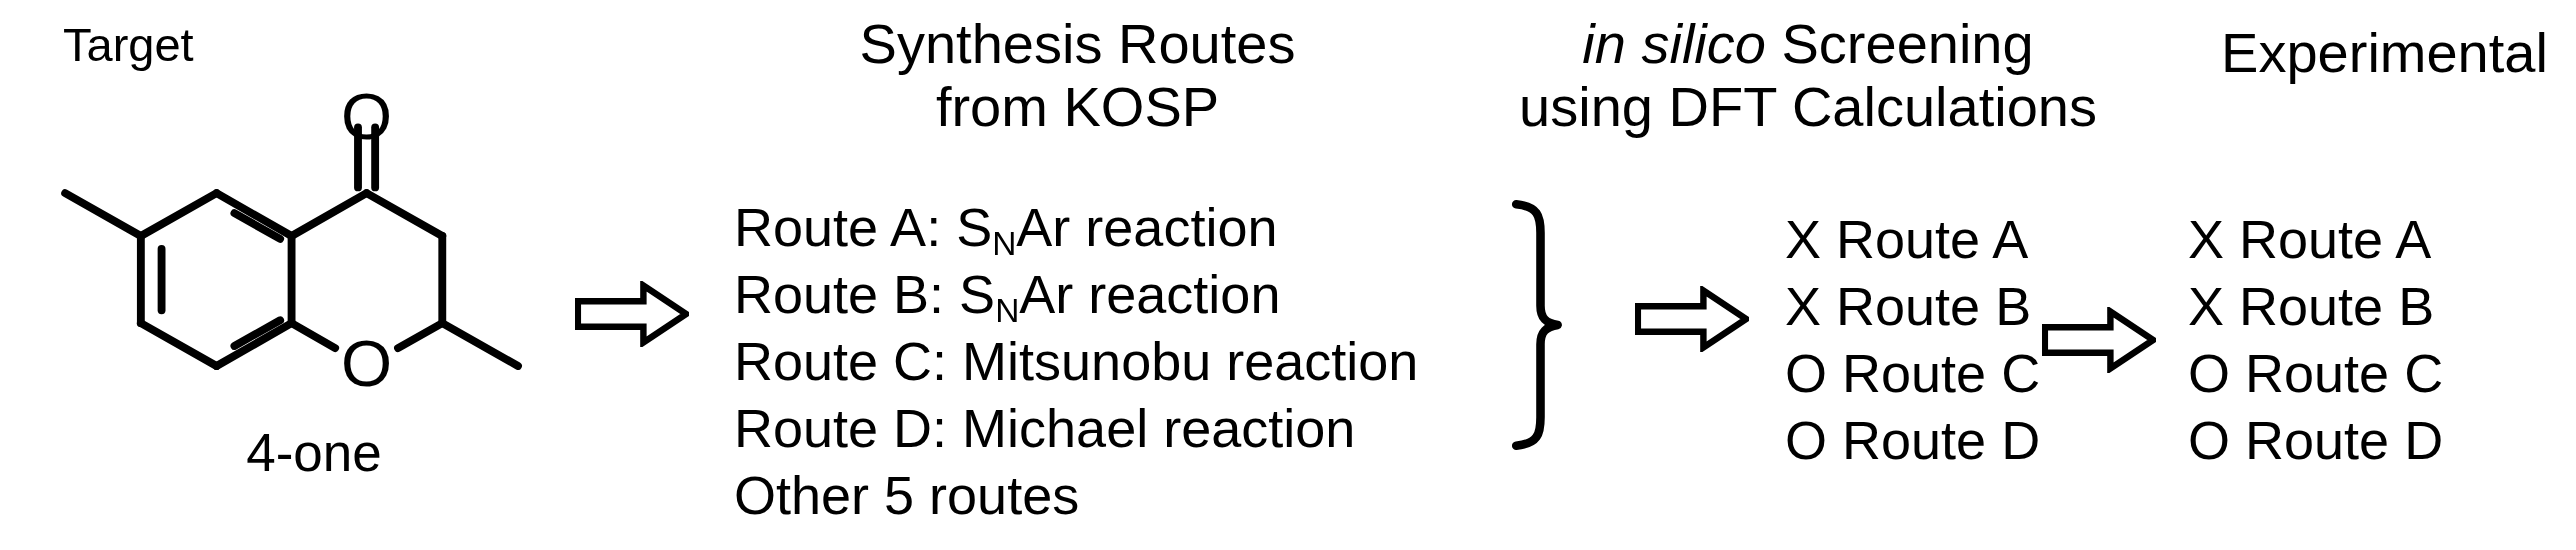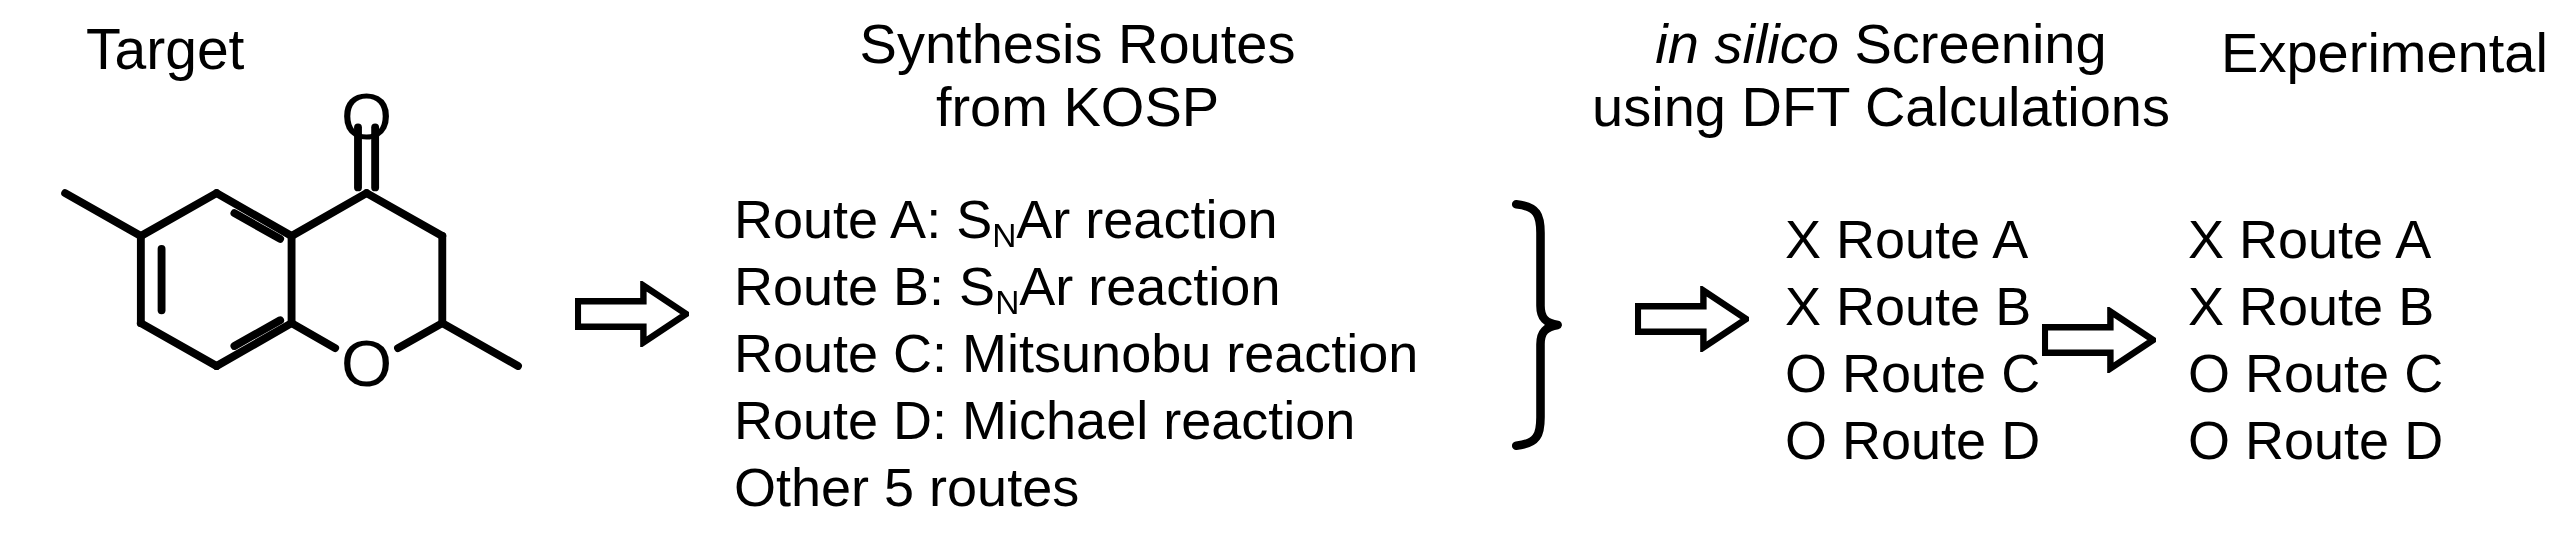--- a/index.html
+++ b/index.html
@@ -30,36 +30,35 @@
   .col-head {
     font-size: 56px;
     text-align: center;
     line-height: 1.12;
   }
   .col-head .italic { font-style: italic; }
 
   
   #target-label {
     left: 63px; top: 21.4px;
-    font-size: 57px;
-    margin-left: 23px;
+    font-size: 47px;
   }
 
   
   #molecule-caption {
     left: 0px; top: 423px;
     width: 628px;
     font-size: 53px;
     text-align: center;
     line-height: 1.12;
   }
 
   
   #routes-list {
-    left: 734px; top: 186px;
+    left: 734px; top: 194px;
     font-size: 54px;
   }
   #routes-list .route-line {
     height: 67px;
     line-height: 67px;
     white-space: nowrap;
   }
   #routes-list .route-line sub {
     font-size: 0.62em;
     vertical-align: -0.28em;
@@ -88,21 +87,21 @@
 </head>
 <body>
 
 <div id="figure">
 
   <div class="abs txt col-head" style="left:806px; top:13px; width:543px;">
     <div>Synthesis Routes</div>
     <div>from KOSP</div>
   </div>
 
-  <div class="abs txt col-head" style="left:1549px; top:13px; width:664px;">
+  <div class="abs txt col-head" style="left:1476px; top:13px; width:664px;">
     <div><span class="italic">in silico</span><span> Screening</span></div>
     <div>using DFT Calculations</div>
   </div>
 
   <div class="abs txt col-head" style="left:2206px; top:22px; width:357px;">
     <div>Experimental</div>
   </div>
 
   <div class="abs txt" id="target-label">Target</div>
 
@@ -134,20 +133,21 @@
 
         <path d="M559,322 L665,382"></path>
       </g>
 
       <text x="453" y="40" text-anchor="middle" dominant-baseline="middle" font-family="Liberation Sans, sans-serif" font-size="92" fill="#000000">O</text>
       <text x="453" y="385" text-anchor="middle" dominant-baseline="middle" font-family="Liberation Sans, sans-serif" font-size="92" fill="#000000">O</text>
     </svg>
   </div>
 
   <div class="abs txt" id="molecule-caption">
+    <div>4-one</div>
   </div>
 
   <div class="abs" style="left:575px; top:281px;">
     <svg class="block-arrow" width="114" height="66" viewBox="0 0 160 92" xmlns="http://www.w3.org/2000/svg">
       <path d="M4,28 L96,28 L96,6 L156,46 L96,86 L96,64 L4,64 Z" fill="#ffffff" stroke="#000000" stroke-width="9" stroke-linejoin="miter"></path>
     </svg>
   </div>
 
   <div class="abs txt" id="routes-list">
     <div class="route-line"><span>Route A: S</span><sub>N</sub><span>Ar reaction</span></div>

